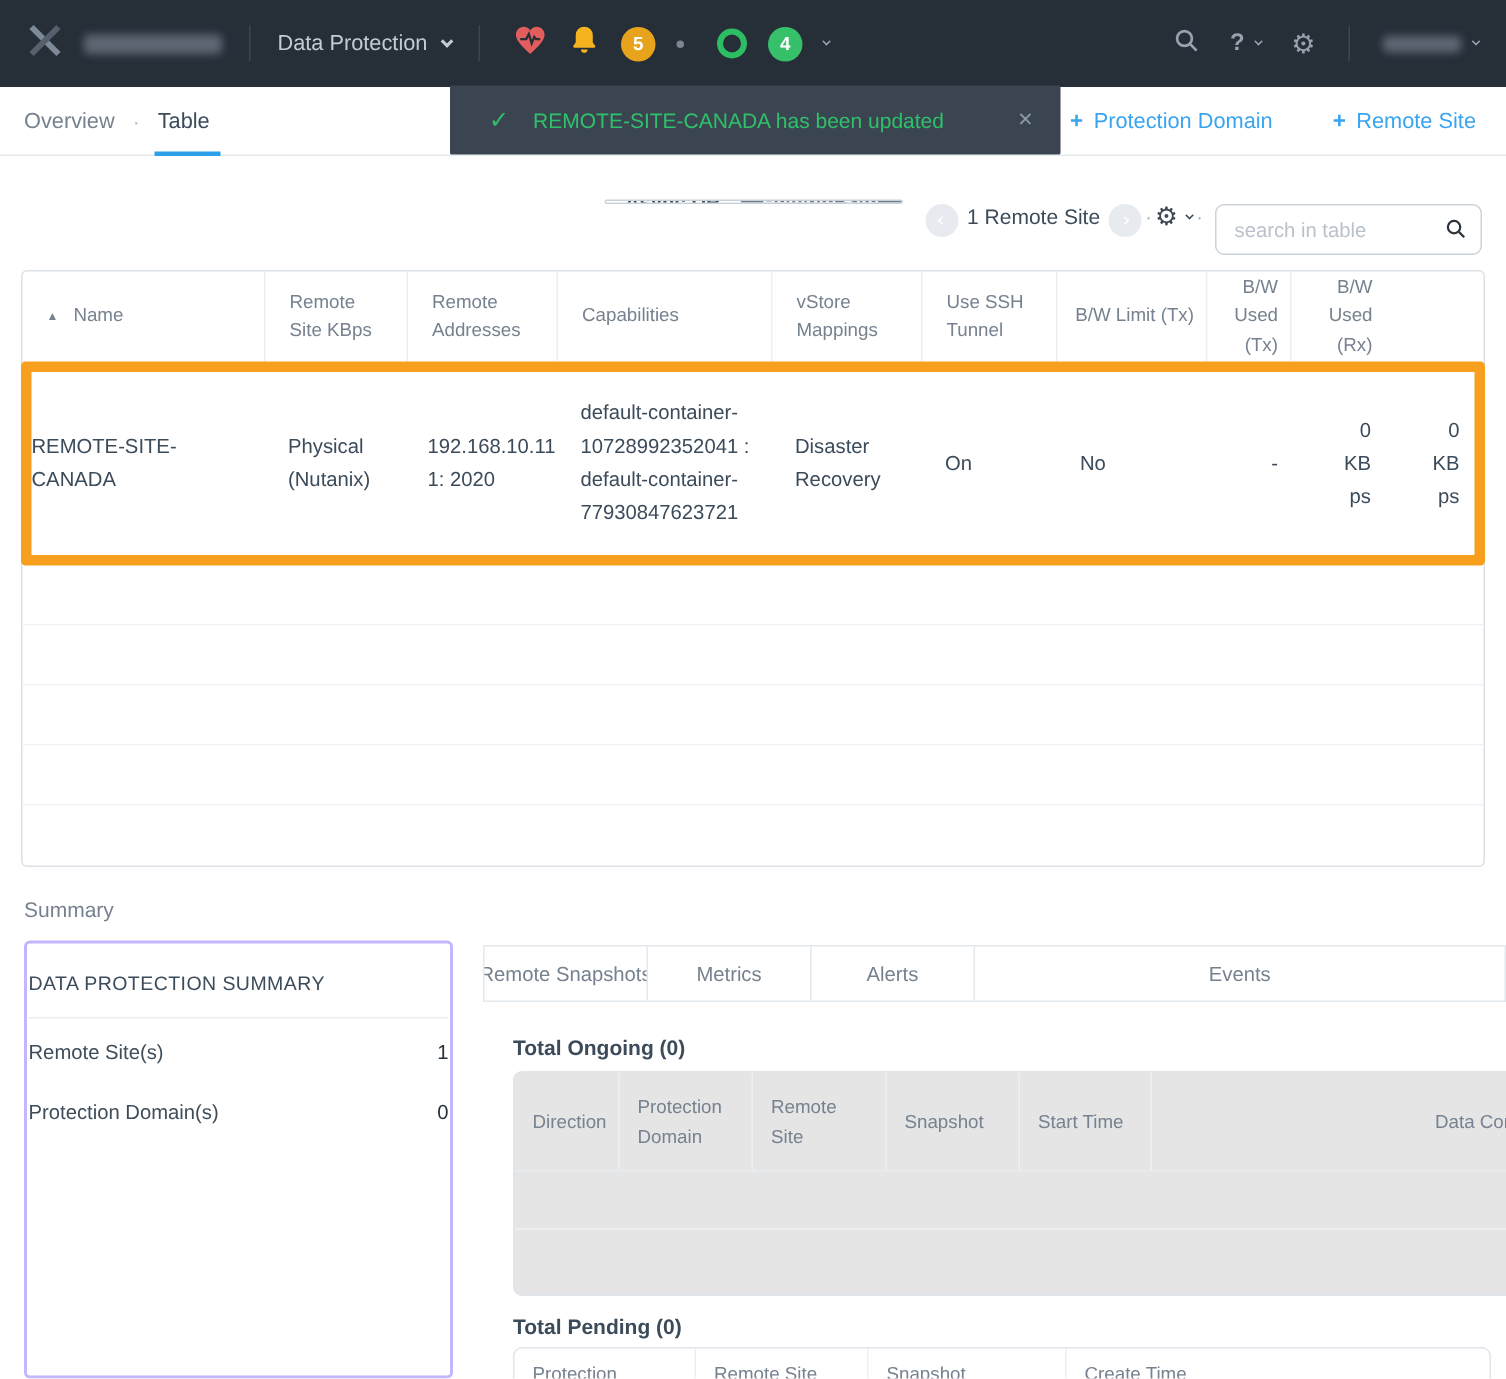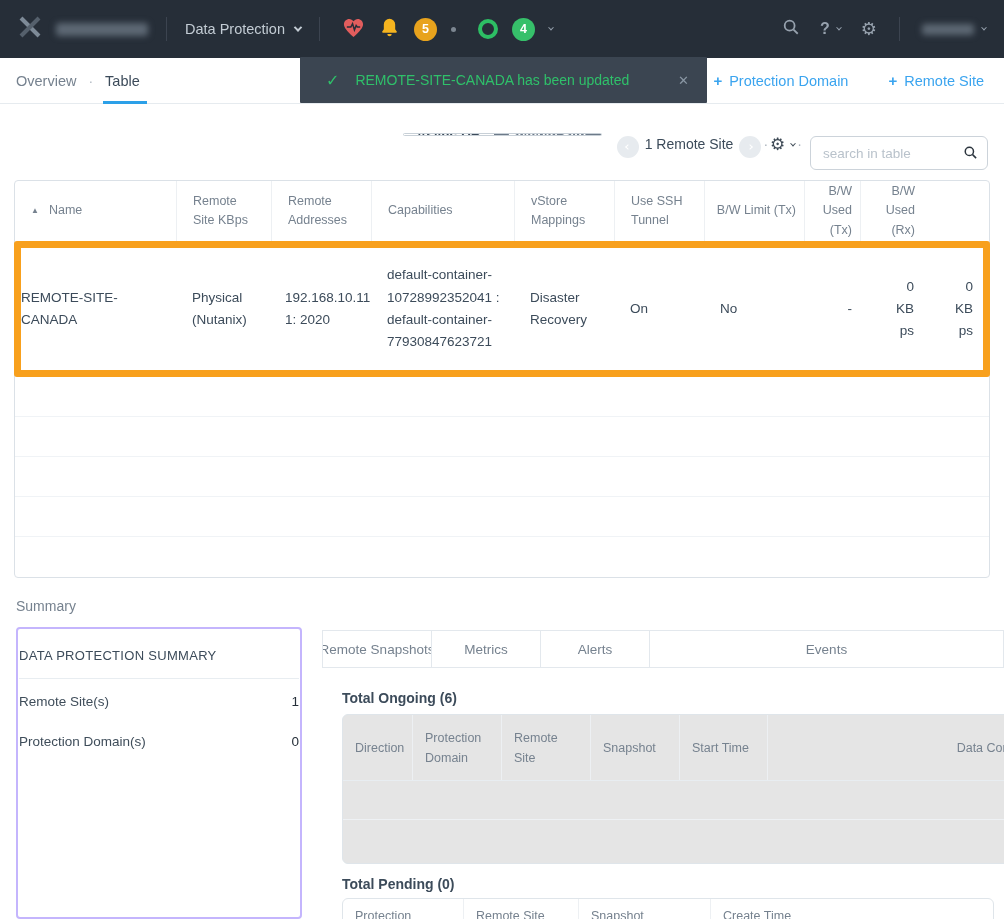--- a/index.html
+++ b/index.html
@@ -295,21 +295,21 @@
 </div>
 
 <div class="rightpane">
   <div class="tabsbar">
     <div class="tab">Remote Snapshots</div>
     <div class="tab">Metrics</div>
     <div class="tab">Alerts</div>
     <div class="tab">Events</div>
   </div>
 
-  <div class="pane-title">Total Ongoing (6)</div>
+  <div class="pane-title">Total Ongoing (0)</div>
   <div class="ongoing-card">
     <div class="o-head">
       <div class="o-th">Direction</div>
       <div class="o-th">Protection Domain</div>
       <div class="o-th">Remote Site</div>
       <div class="o-th">Snapshot</div>
       <div class="o-th">Start Time</div>
       <div class="o-th">Data Completed</div>
     </div>
     <div class="o-scroll">

